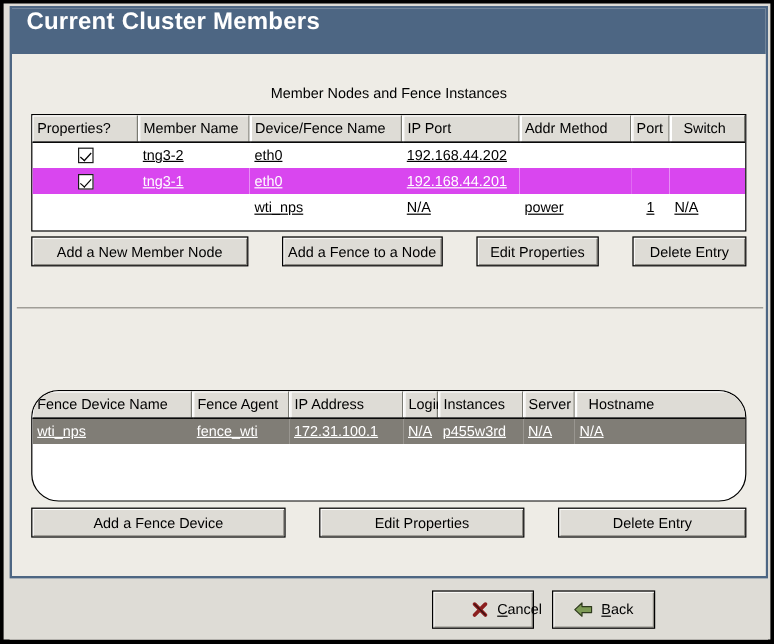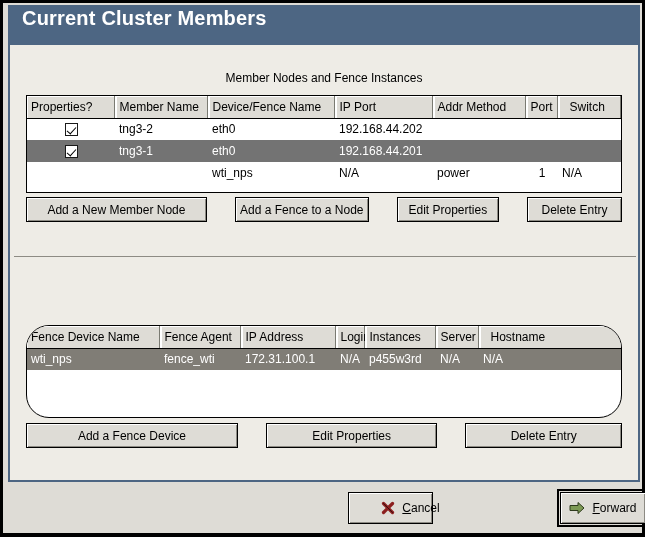--- a/index.html
+++ b/index.html
@@ -95,22 +95,23 @@
     overflow: hidden;
   }
   table.grid th:last-child { border-right: none; padding-left: 11px; }
   table.grid td {
     padding: 2px 4px;
     height: 22px;
     box-sizing: border-box;
     white-space: nowrap;
     overflow: hidden;
     vertical-align: middle;
-  }
-  tr.row-sel-focus td { background: #737373; color: #ffffff; }
+    text-decoration: underline;
+  }
+  tr.row-sel-focus td { background: #d946ef; color: #ffffff; }
   tr.row-sel-unfocus td { background: #807d76; color: #ffffff; }
   td.center { text-align: center; }
 
   
   .chk {
     display: inline-block;
     width: 13px; height: 13px;
     background: #ffffff;
     border: 1px solid #1a1a1a;
     position: relative;
@@ -308,39 +309,39 @@
         <div class="btn" style="width:230px;">Add a Fence Device</div>
         <div class="btn" style="width:186px;">Edit Properties</div>
         <div class="btn" style="width:170px;">Delete Entry</div>
       </div>
 
     </div>
   </div>
 
   <div id="navbar">
 
-    <div class="navbtn" style="left:340px; top:7px; width:85px;padding-left:40px;">
+    <div class="navbtn" style="left:352px; top:7px; width:85px;padding-left:40px;">
       <span class="icon">
         <svg width="14" height="14" viewBox="0 0 14 14">
           <g stroke="#8c1f1f" stroke-width="3.2" stroke-linecap="round">
             <line x1="2.5" y1="2.5" x2="11.5" y2="11.5"></line>
             <line x1="11.5" y1="2.5" x2="2.5" y2="11.5"></line>
           </g>
           <g stroke="#3a1010" stroke-width="1" stroke-linecap="round">
             <line x1="2.5" y1="2.5" x2="11.5" y2="11.5"></line>
           </g>
         </svg>
       </span>
       <span><span class="mn">C</span><span>ancel</span></span>
     </div>
 
-
-    <div class="navbtn focused" style="left:552px; top:7px; width:86px;">
+    <div class="navbtn" style="left:452px; top:7px; width:86px;">
       <span class="icon">
         <svg width="16" height="14" viewBox="0 0 16 14">
-          <path d="M15 7 L9 1.5 L9 4.5 L1 4.5 L1 9.5 L9 9.5 L9 12.5 Z" fill="#7d9a55" stroke="#2e3a1d" stroke-width="1" stroke-linejoin="round"></path>
+          <path d="M1 7 L7 1.5 L7 4.5 L15 4.5 L15 9.5 L7 9.5 L7 12.5 Z" fill="#7d9a55" stroke="#2e3a1d" stroke-width="1" stroke-linejoin="round"></path>
         </svg>
       </span>
-      <span><span class="mn">F</span><span>orward</span></span>
+      <span><span class="mn">B</span><span>ack</span></span>
     </div>
+
 
   </div>
 </div>
 
 </body></html>

